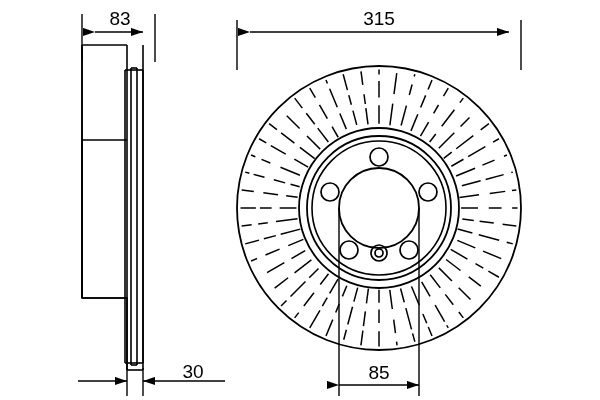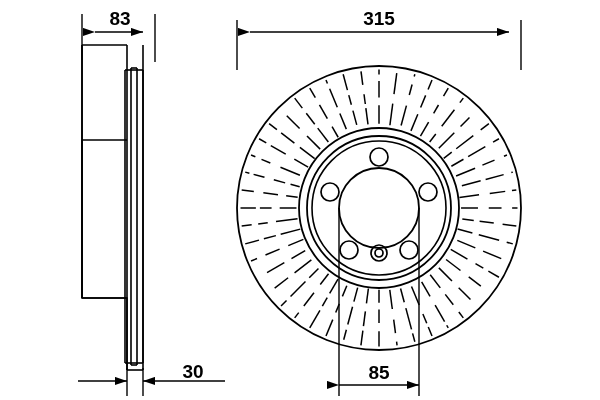--- a/index.html
+++ b/index.html
@@ -13,21 +13,20 @@
     font-family: "Liberation Sans", sans-serif;
     overflow: hidden;
     position: relative;
   }
   #drawing-root {
     position: absolute;
     left: 0;
     top: 0;
     width: 600px;
     height: 400px;
-    font-weight: bold;
   }
   svg.tech-drawing {
     display: block;
     width: 600px;
     height: 400px;
     background: #ffffff;
   }
   .dim-text {
     font-family: "Liberation Sans", sans-serif;
     font-size: 19px;

